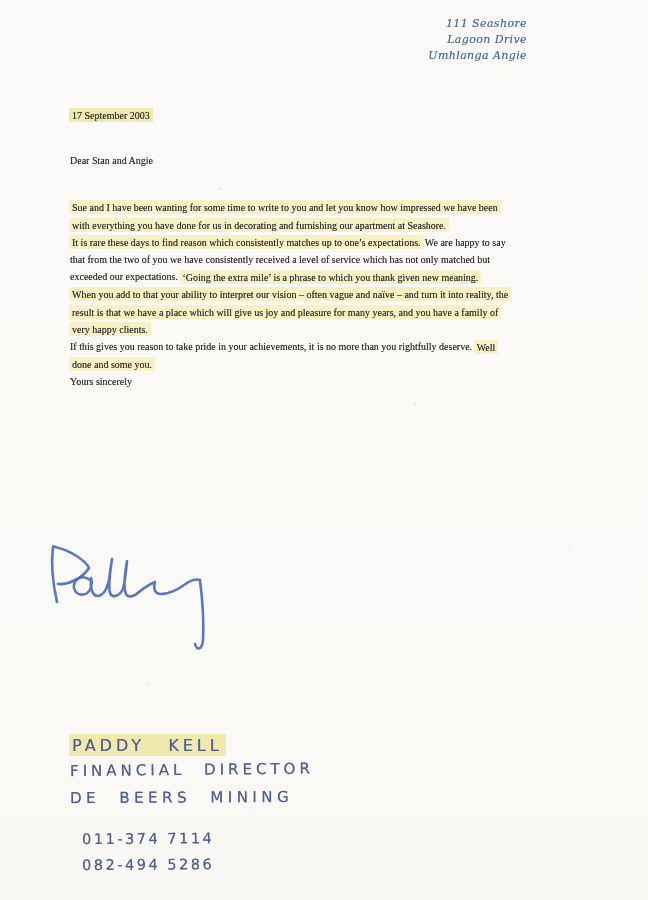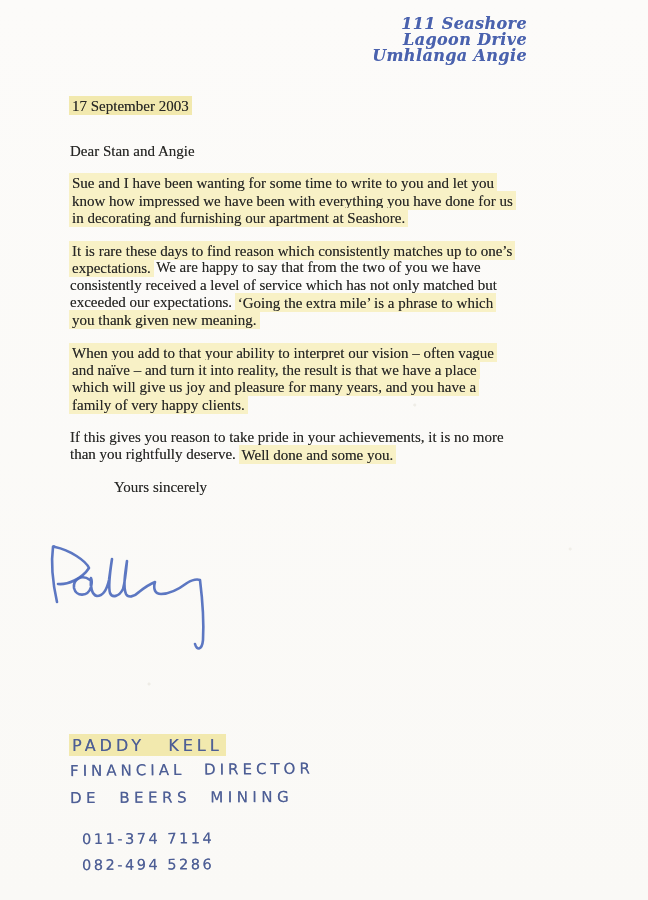--- a/index.html
+++ b/index.html
@@ -16,37 +16,37 @@
       radial-gradient(circle at 88% 61%, rgba(150,140,110,.10) 0 1px, transparent 2px),
       linear-gradient(180deg,#fcfbf9 0%,#faf9f6 100%);
     overflow:hidden;
     font-family:"Liberation Serif", serif;
   }
   
   .letterhead{
     position:absolute; top:16px; right:121px;
     text-align:right;
     font-family:"DejaVu Serif", serif;
-    font-weight:bold; font-style:italic;
-    font-size:16px; line-height:16px;
+    font-weight:normal; font-style:italic;
+    font-size:11px; line-height:16px;
     letter-spacing:.4px;
     color:#4a62ae;
     text-shadow:0 0 .4px rgba(74,98,174,.55);
   }
   
   .letter-body{
-    position:absolute; left:70px; top:97px; width:443px;
-    font-size:15px; line-height:17.4px;
+    position:absolute; left:70px; top:106px; width:443px;
+    font-size:10px; line-height:17.4px;
     color:#282826;
     text-shadow:0 0 .45px rgba(40,40,38,.55);
   }
   .date-line{margin:0 0 29px;}
-  .salutation{margin:0 0 14px;}
-  .letter-body p{margin:0 0 15px;}
-  .closing{margin-top:0;margin-left:44px;}
+  .salutation{margin:0 0 29px;}
+  .letter-body p{margin:0 0 0;}
+  .closing{margin-top:0;}
   .hl{
     background:#f8f1c6;
     padding:1.5px 3px;
     margin:0 -1px;
     -webkit-box-decoration-break:clone;
     box-decoration-break:clone;
   }
   .hl-strong{background:#f2e9ae;}
   
   .signature{

